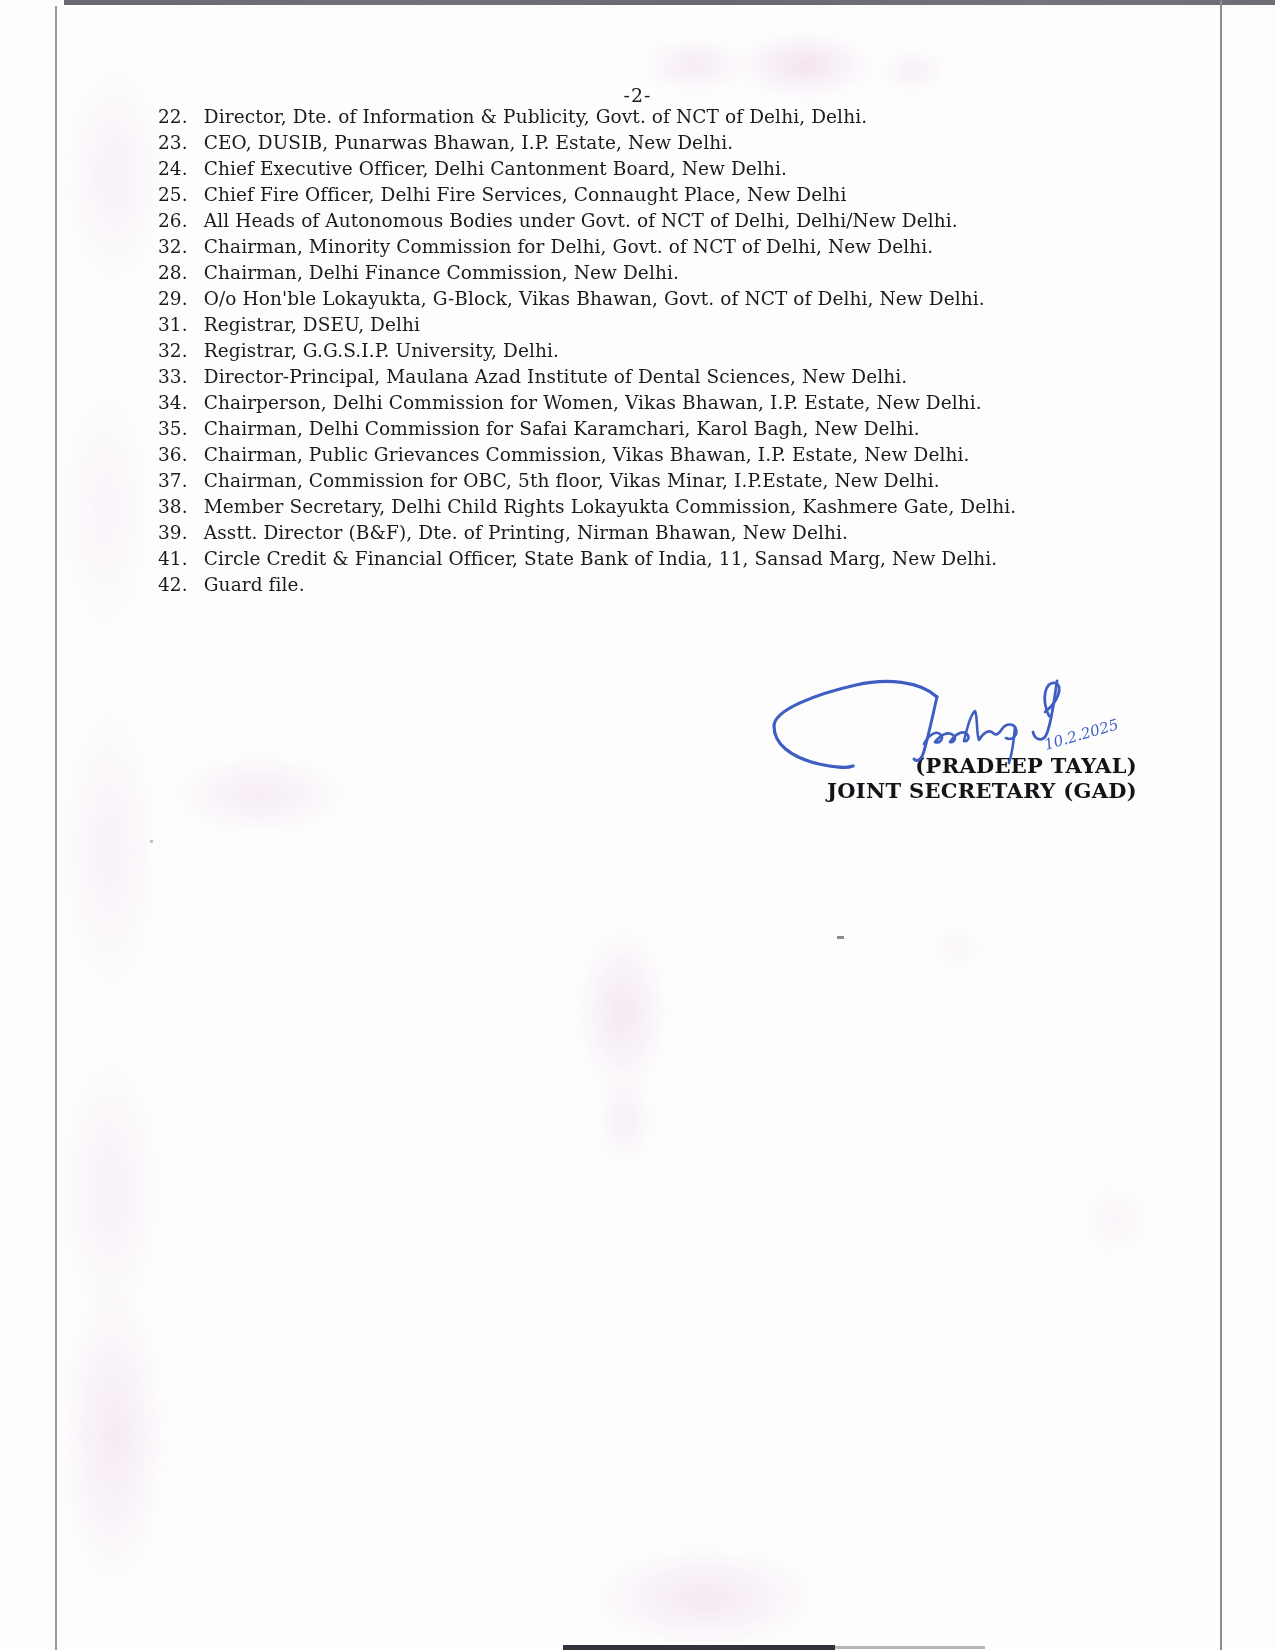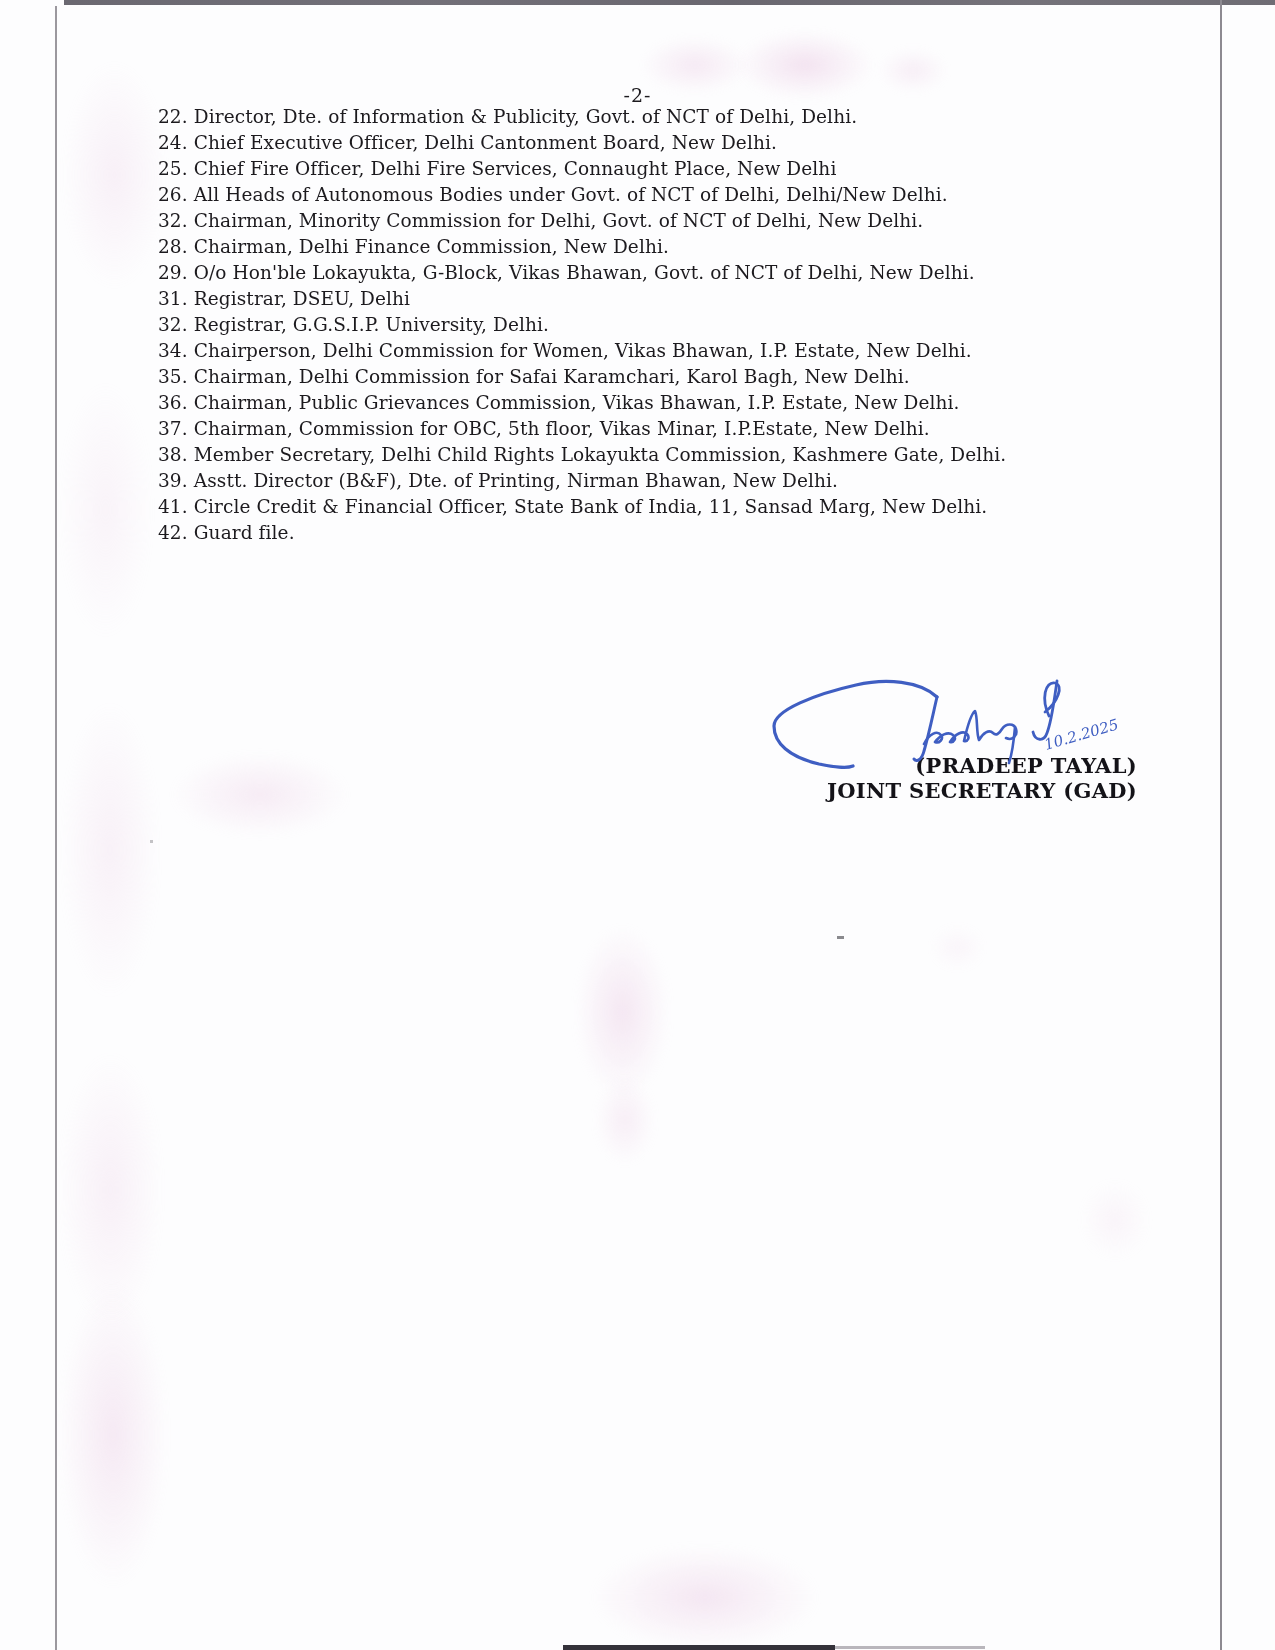--- a/index.html
+++ b/index.html
@@ -18,21 +18,21 @@
   .blob{position:absolute;border-radius:50%;filter:blur(5px);pointer-events:none;
     background:radial-gradient(ellipse at center, rgba(234,204,228,.9) 0%, rgba(234,204,228,0) 70%);}
   .speck{position:absolute;background:#8a8a8e;}
   
   .page-num{position:absolute;left:0;top:84px;width:1275px;text-align:center;
     font-size:19px;letter-spacing:1px;}
   
   .dist-list{position:absolute;left:158px;top:104px;width:1040px;
     font-size:18.5px;line-height:26px;letter-spacing:.1px;}
   .row{white-space:nowrap;}
-  .row .num{display:inline-block;margin-right:6px;}
+  .row .num{display:inline-block;margin-right:16px;}
   
   .sig-text{position:absolute;top:753px;right:138px;text-align:right;
     font-weight:bold;font-size:21px;line-height:25px;letter-spacing:.3px;color:#141318;}
   .sig-svg{position:absolute;left:758px;top:672px;pointer-events:none;}
 </style>
 </head>
 <body>
 
 <div class="page">
 
@@ -60,20 +60,23 @@
   <div class="speck" style="left:150px;top:840px;width:3px;height:3px;opacity:.5"></div>
 
   <div class="page-num">-2-</div>
 
   <div class="dist-list">
 
   <div class="row">
       <span class="num">22.</span><span class="txt">Director, Dte. of Information &amp; Publicity, Govt. of NCT of Delhi, Delhi.</span>
     </div>
       <div class="row">
+      <span class="num">23.</span><span class="txt">CEO, DUSIB, Punarwas Bhawan, I.P. Estate, New Delhi.</span>
+    </div>
+      <div class="row">
       <span class="num">24.</span><span class="txt">Chief Executive Officer, Delhi Cantonment Board, New Delhi.</span>
     </div>
       <div class="row">
       <span class="num">25.</span><span class="txt">Chief Fire Officer, Delhi Fire Services, Connaught Place, New Delhi</span>
     </div>
       <div class="row">
       <span class="num">26.</span><span class="txt">All Heads of Autonomous Bodies under Govt. of NCT of Delhi, Delhi/New Delhi.</span>
     </div>
       <div class="row">
       <span class="num">32.</span><span class="txt">Chairman, Minority Commission for Delhi, Govt. of NCT of Delhi, New Delhi.</span>
@@ -82,20 +85,23 @@
       <span class="num">28.</span><span class="txt">Chairman, Delhi Finance Commission, New Delhi.</span>
     </div>
       <div class="row">
       <span class="num">29.</span><span class="txt">O/o Hon'ble Lokayukta, G-Block, Vikas Bhawan, Govt. of NCT of Delhi, New Delhi.</span>
     </div>
       <div class="row">
       <span class="num">31.</span><span class="txt">Registrar, DSEU, Delhi</span>
     </div>
       <div class="row">
       <span class="num">32.</span><span class="txt">Registrar, G.G.S.I.P. University, Delhi.</span>
+    </div>
+      <div class="row">
+      <span class="num">33.</span><span class="txt">Director-Principal, Maulana Azad Institute of Dental Sciences, New Delhi.</span>
     </div>
       <div class="row">
       <span class="num">34.</span><span class="txt">Chairperson, Delhi Commission for Women, Vikas Bhawan, I.P. Estate, New Delhi.</span>
     </div>
       <div class="row">
       <span class="num">35.</span><span class="txt">Chairman, Delhi Commission for Safai Karamchari, Karol Bagh, New Delhi.</span>
     </div>
       <div class="row">
       <span class="num">36.</span><span class="txt">Chairman, Public Grievances Commission, Vikas Bhawan, I.P. Estate, New Delhi.</span>
     </div>

